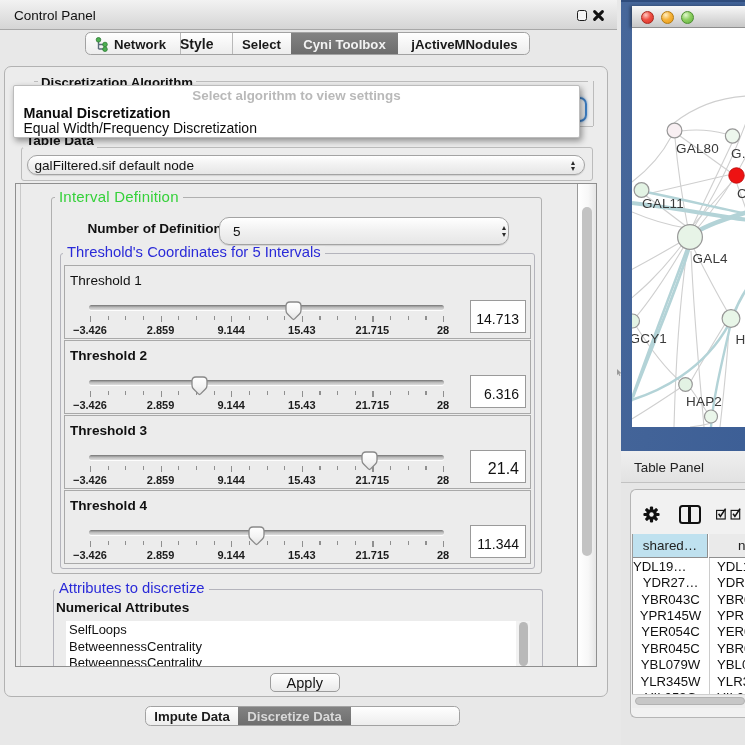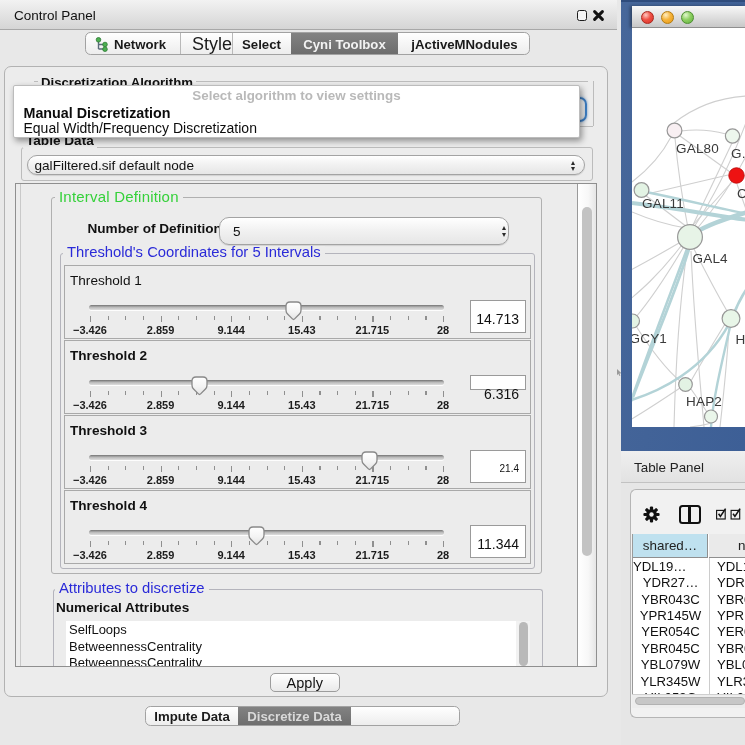--- a/index.html
+++ b/index.html
@@ -13,21 +13,21 @@
 <div class="ab" style="left:14px;top:8px;font-size:13.5px;color:#111">Control Panel</div>
 <div class="ab" style="left:577px;top:9.5px;width:10px;height:11px;border:1.6px solid #1c1c1c;border-radius:2.5px;background:#f5f5f5"></div>
 <svg class="ab" style="left:592px;top:9px" width="13" height="13" viewBox="0 0 13 13">
     <path d="M2.6 2.6 L10.4 10.4 M10.4 2.6 L2.6 10.4" stroke="#111" stroke-width="3" stroke-linecap="round"></path>
   </svg>
 <div class="ab" style="left:85px;top:32px;width:445px;height:23px;background:linear-gradient(#ffffff,#ededed);border:1px solid #a2a2a2;border-radius:5.5px;overflow:hidden">
  <div class="ab" style="left:94px;top:0;width:1px;height:23px;background:#b9b9b9"></div>
  <div class="ab" style="left:146px;top:0;width:1px;height:23px;background:#b9b9b9"></div>
  <div class="ab" style="left:205px;top:0;width:107px;height:23px;background:linear-gradient(#828282,#6b6b6b)"></div>
  <div class="ab" style="left:0;top:0;width:94px;height:23px;font-size:13.2px;font-weight:bold;color:#1a1a1a;line-height:23px;text-align:center;padding-left:14px">Network</div>
- <div class="ab" style="left:94px;top:0;width:52px;height:23px;font-size:18px;font-weight:normal;color:#1a1a1a;line-height:23px;text-align:right">Style</div>
+ <div class="ab" style="left:94px;top:0;width:52px;height:23px;font-size:14px;font-weight:bold;color:#1a1a1a;line-height:23px;text-align:left">Style</div>
  <div class="ab" style="left:146px;top:0;width:59px;height:23px;font-size:13.2px;font-weight:bold;color:#1a1a1a;line-height:23px;text-align:center">Select</div>
  <div class="ab" style="left:205px;top:0;width:107px;height:23px;font-size:13.2px;font-weight:bold;color:#f2f2f2;line-height:23px;text-align:center">Cyni Toolbox</div>
  <div class="ab" style="left:312px;top:0;width:133px;height:23px;font-size:13.2px;font-weight:bold;color:#1a1a1a;line-height:23px;text-align:center">jActiveMNodules</div>
  <svg class="ab" style="left:9px;top:4px" width="14" height="15" viewBox="0 0 14 15">
   <path d="M3.5 3.5 V12 M3.5 7.5 H9 M3.5 12 H9" stroke="#5a6b7a" stroke-width="1.4" fill="none"></path>
   <circle cx="3.5" cy="2.8" r="2.3" fill="#4caf50" stroke="#2c7a34" stroke-width="0.8"></circle>
   <circle cx="10" cy="7.5" r="2.3" fill="#4caf50" stroke="#2c7a34" stroke-width="0.8"></circle>
   <circle cx="10" cy="12.2" r="2.3" fill="#4caf50" stroke="#2c7a34" stroke-width="0.8"></circle>
  </svg>
 </div>
@@ -133,21 +133,21 @@
 <div class="ab" style="left:443.0px;top:390.5px;width:1.2px;height:6.5px;background:#8f8f8f"></div>
 <div class="ab" style="left:60.0px;top:398.5px;width:60px;text-align:center;font-size:11px;font-weight:bold;color:#1c1c1c">−3.426</div>
 <div class="ab" style="left:130.6px;top:398.5px;width:60px;text-align:center;font-size:11px;font-weight:bold;color:#1c1c1c">2.859</div>
 <div class="ab" style="left:201.2px;top:398.5px;width:60px;text-align:center;font-size:11px;font-weight:bold;color:#1c1c1c">9.144</div>
 <div class="ab" style="left:271.8px;top:398.5px;width:60px;text-align:center;font-size:11px;font-weight:bold;color:#1c1c1c">15.43</div>
 <div class="ab" style="left:342.4px;top:398.5px;width:60px;text-align:center;font-size:11px;font-weight:bold;color:#1c1c1c">21.715</div>
 <div class="ab" style="left:413.0px;top:398.5px;width:60px;text-align:center;font-size:11px;font-weight:bold;color:#1c1c1c">28</div>
 <svg class="ab" style="left:191.1px;top:375.5px" width="17" height="20" viewBox="0 0 17 20">
     <path d="M1 5 Q1 1 5 1 L12 1 Q16 1 16 5 L16 9.2 Q16 11.5 14.2 13.3 L9.6 17.9 Q8.5 19 7.4 17.9 L2.8 13.3 Q1 11.5 1 9.2 Z" fill="url(#tg)" stroke="#898989" stroke-width="1.3"></path>
   </svg>
-<div class="ab" style="left:470px;top:375.0px;width:56px;height:15px;background:#fff;border:1.5px solid #9a9a9a;font-size:14px;color:#111;text-align:right;line-height:36px;padding-right:6px">6.316</div>
+<div class="ab" style="left:470px;top:375.0px;width:56px;height:33px;background:#fff;border:1.5px solid #9a9a9a;font-size:14px;color:#111;text-align:right;line-height:36px;padding-right:6px">6.316</div>
 <div class="ab" style="left:64px;top:414.5px;width:466.5px;height:74px;border:1px solid #a9a9a9"></div>
 <div class="ab" style="left:70px;top:422.5px;font-size:13.6px;font-weight:bold;color:#111">Threshold 3</div>
 <div class="ab" style="left:89.0px;top:455.0px;width:355.0px;height:5px;border-radius:2.5px;background:linear-gradient(#727272,#b9b9b9 45%,#dedede);box-shadow:0 1px 0 rgba(255,255,255,.9)"></div>
 <div class="ab" style="left:90.0px;top:465.5px;width:1.2px;height:6.5px;background:#8f8f8f"></div>
 <div class="ab" style="left:107.7px;top:465.5px;width:1.2px;height:4.5px;background:#8f8f8f"></div>
 <div class="ab" style="left:125.3px;top:465.5px;width:1.2px;height:4.5px;background:#8f8f8f"></div>
 <div class="ab" style="left:142.9px;top:465.5px;width:1.2px;height:4.5px;background:#8f8f8f"></div>
 <div class="ab" style="left:160.6px;top:465.5px;width:1.2px;height:6.5px;background:#8f8f8f"></div>
 <div class="ab" style="left:178.2px;top:465.5px;width:1.2px;height:4.5px;background:#8f8f8f"></div>
 <div class="ab" style="left:195.9px;top:465.5px;width:1.2px;height:4.5px;background:#8f8f8f"></div>
@@ -167,21 +167,21 @@
 <div class="ab" style="left:443.0px;top:465.5px;width:1.2px;height:6.5px;background:#8f8f8f"></div>
 <div class="ab" style="left:60.0px;top:473.5px;width:60px;text-align:center;font-size:11px;font-weight:bold;color:#1c1c1c">−3.426</div>
 <div class="ab" style="left:130.6px;top:473.5px;width:60px;text-align:center;font-size:11px;font-weight:bold;color:#1c1c1c">2.859</div>
 <div class="ab" style="left:201.2px;top:473.5px;width:60px;text-align:center;font-size:11px;font-weight:bold;color:#1c1c1c">9.144</div>
 <div class="ab" style="left:271.8px;top:473.5px;width:60px;text-align:center;font-size:11px;font-weight:bold;color:#1c1c1c">15.43</div>
 <div class="ab" style="left:342.4px;top:473.5px;width:60px;text-align:center;font-size:11px;font-weight:bold;color:#1c1c1c">21.715</div>
 <div class="ab" style="left:413.0px;top:473.5px;width:60px;text-align:center;font-size:11px;font-weight:bold;color:#1c1c1c">28</div>
 <svg class="ab" style="left:360.59999999999997px;top:450.5px" width="17" height="20" viewBox="0 0 17 20">
     <path d="M1 5 Q1 1 5 1 L12 1 Q16 1 16 5 L16 9.2 Q16 11.5 14.2 13.3 L9.6 17.9 Q8.5 19 7.4 17.9 L2.8 13.3 Q1 11.5 1 9.2 Z" fill="url(#tg)" stroke="#898989" stroke-width="1.3"></path>
   </svg>
-<div class="ab" style="left:470px;top:450.0px;width:56px;height:33px;background:#fff;border:1.5px solid #9a9a9a;font-size:10px;color:#111;text-align:right;line-height:36px;padding-right:6px">21.4</div>
+<div class="ab" style="left:470px;top:450.0px;width:56px;height:33px;background:#fff;border:1.5px solid #9a9a9a;font-size:16px;color:#111;text-align:right;line-height:36px;padding-right:6px">21.4</div>
 <div class="ab" style="left:64px;top:489.5px;width:466.5px;height:74px;border:1px solid #a9a9a9"></div>
 <div class="ab" style="left:70px;top:497.5px;font-size:13.6px;font-weight:bold;color:#111">Threshold 4</div>
 <div class="ab" style="left:89.0px;top:530.0px;width:355.0px;height:5px;border-radius:2.5px;background:linear-gradient(#727272,#b9b9b9 45%,#dedede);box-shadow:0 1px 0 rgba(255,255,255,.9)"></div>
 <div class="ab" style="left:90.0px;top:540.5px;width:1.2px;height:6.5px;background:#8f8f8f"></div>
 <div class="ab" style="left:107.7px;top:540.5px;width:1.2px;height:4.5px;background:#8f8f8f"></div>
 <div class="ab" style="left:125.3px;top:540.5px;width:1.2px;height:4.5px;background:#8f8f8f"></div>
 <div class="ab" style="left:142.9px;top:540.5px;width:1.2px;height:4.5px;background:#8f8f8f"></div>
 <div class="ab" style="left:160.6px;top:540.5px;width:1.2px;height:6.5px;background:#8f8f8f"></div>
 <div class="ab" style="left:178.2px;top:540.5px;width:1.2px;height:4.5px;background:#8f8f8f"></div>
 <div class="ab" style="left:195.9px;top:540.5px;width:1.2px;height:4.5px;background:#8f8f8f"></div>

